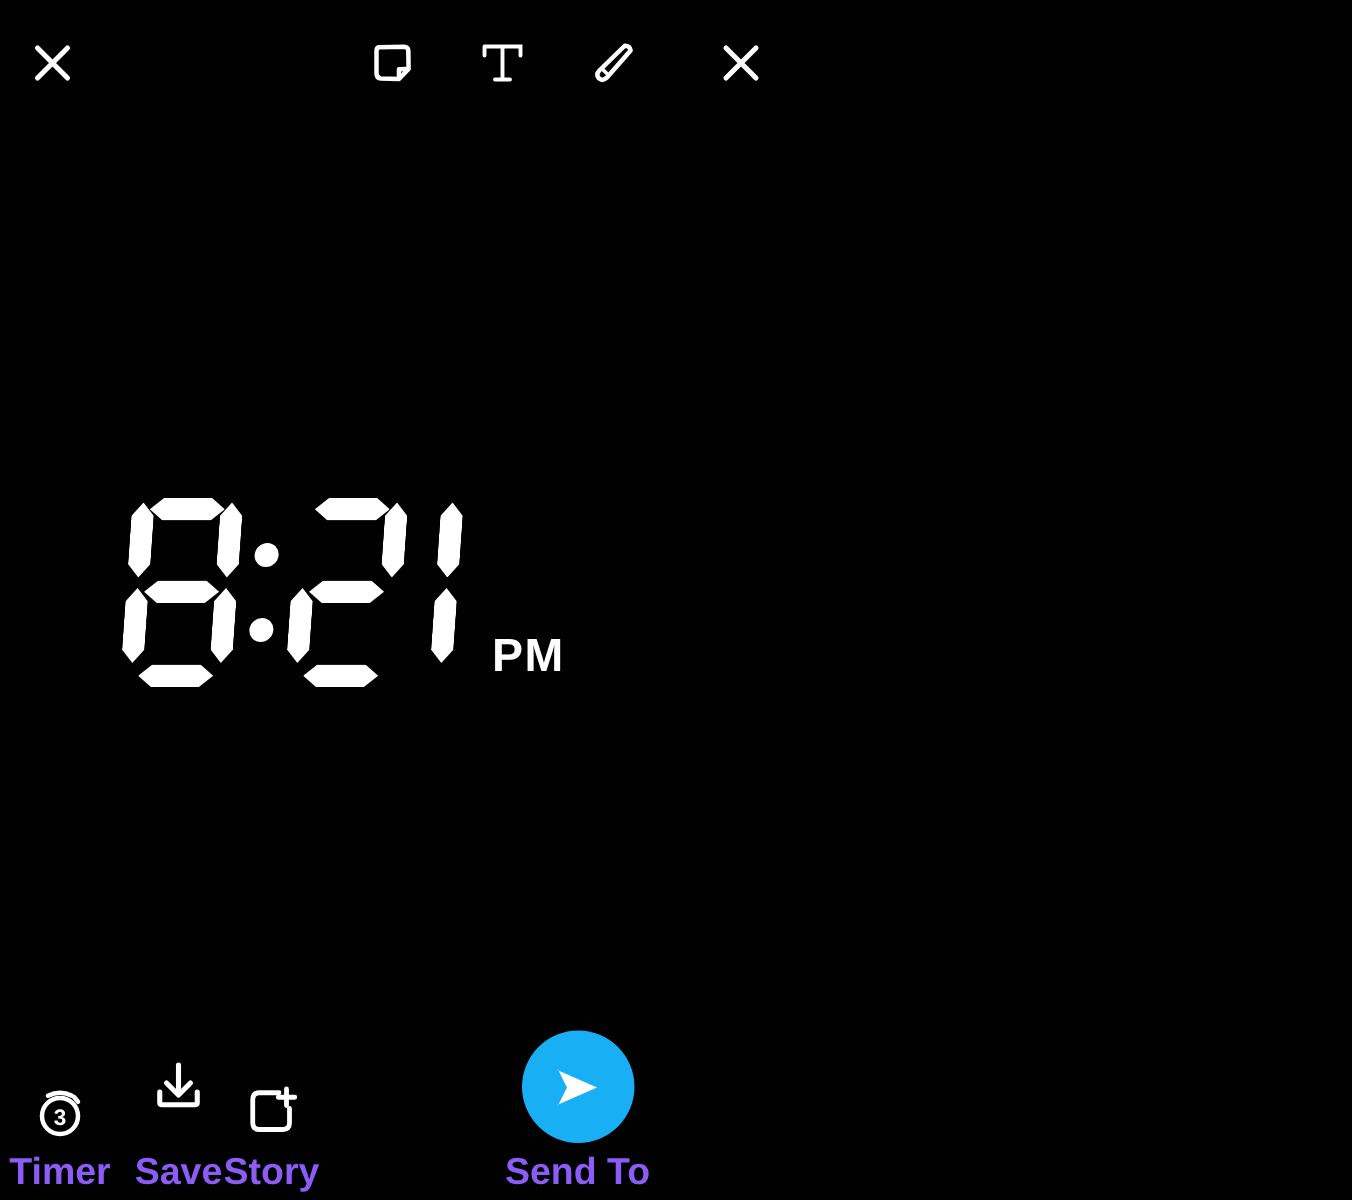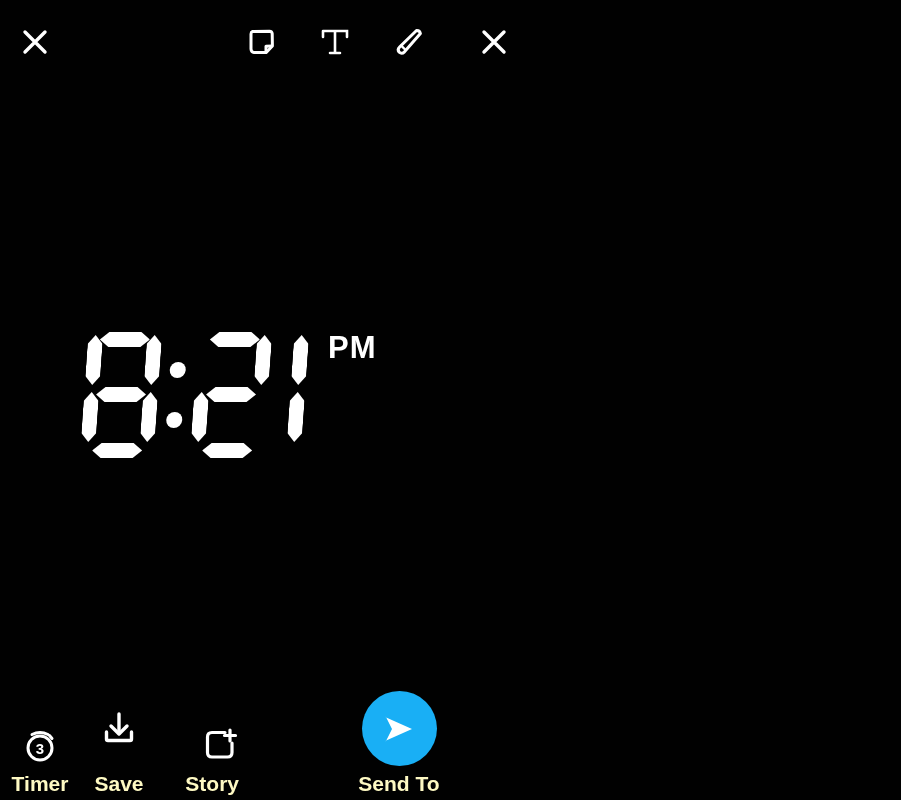--- a/index.html
+++ b/index.html
@@ -58,21 +58,21 @@
   .pos-sticker { left: 240px; }
   .pos-text    { left: 313px; }
   .pos-pencil  { left: 387px; }
 
   
   .clock-sticker {
     position: absolute;
     left: 84px;
     top: 332px;
     display: flex;
-    align-items: flex-start;
+    align-items: flex-end;
     user-select: none;
   }
   .seven-seg {
     display: flex;
     align-items: flex-start;
     transform: skewX(-4deg);
   }
   .seg-digit {
     position: relative;
     width: 74px;
@@ -154,31 +154,31 @@
   }
   .bottom-item .glyph {
     height: 44px;
     display: flex;
     align-items: center;
     justify-content: center;
   }
   .bottom-item .glyph svg { display: block; overflow: visible; }
   .bottom-label {
     margin-top: 6px;
-    font-size: 21px;
+    font-size: 25px;
     font-weight: 600;
-    color: #fef9c3;
+    color: #8b5cf6;
     line-height: 1;
     white-space: nowrap;
   }
 
   .pos-timer { left: -2px; }
   .pos-save  { left: 77px; gap: 17px; }
-  .pos-story { left: 155px; align-items: flex-end; }
-  .pos-send  { left: 316px; width: 166px; justify-content: flex-end; }
+  .pos-story { left: 139px; }
+  .pos-send  { left: 302px; width: 166px; justify-content: flex-end; }
 
   .send-circle {
     width: 75px;
     height: 75px;
     border-radius: 50%;
     background: #19AFF5;
     display: flex;
     align-items: center;
     justify-content: center;
   }

